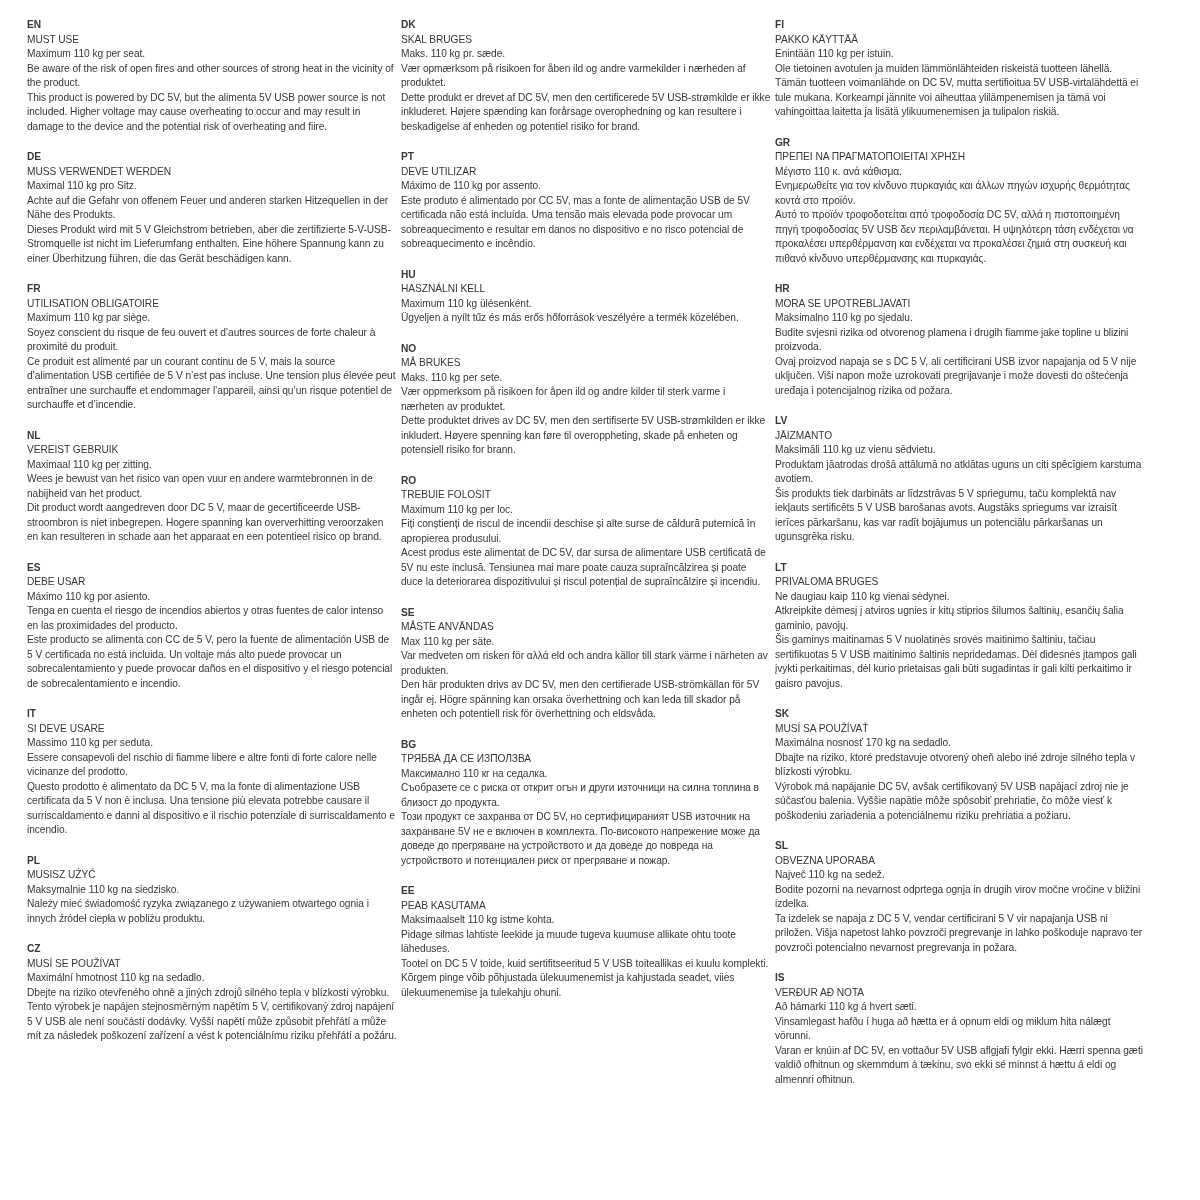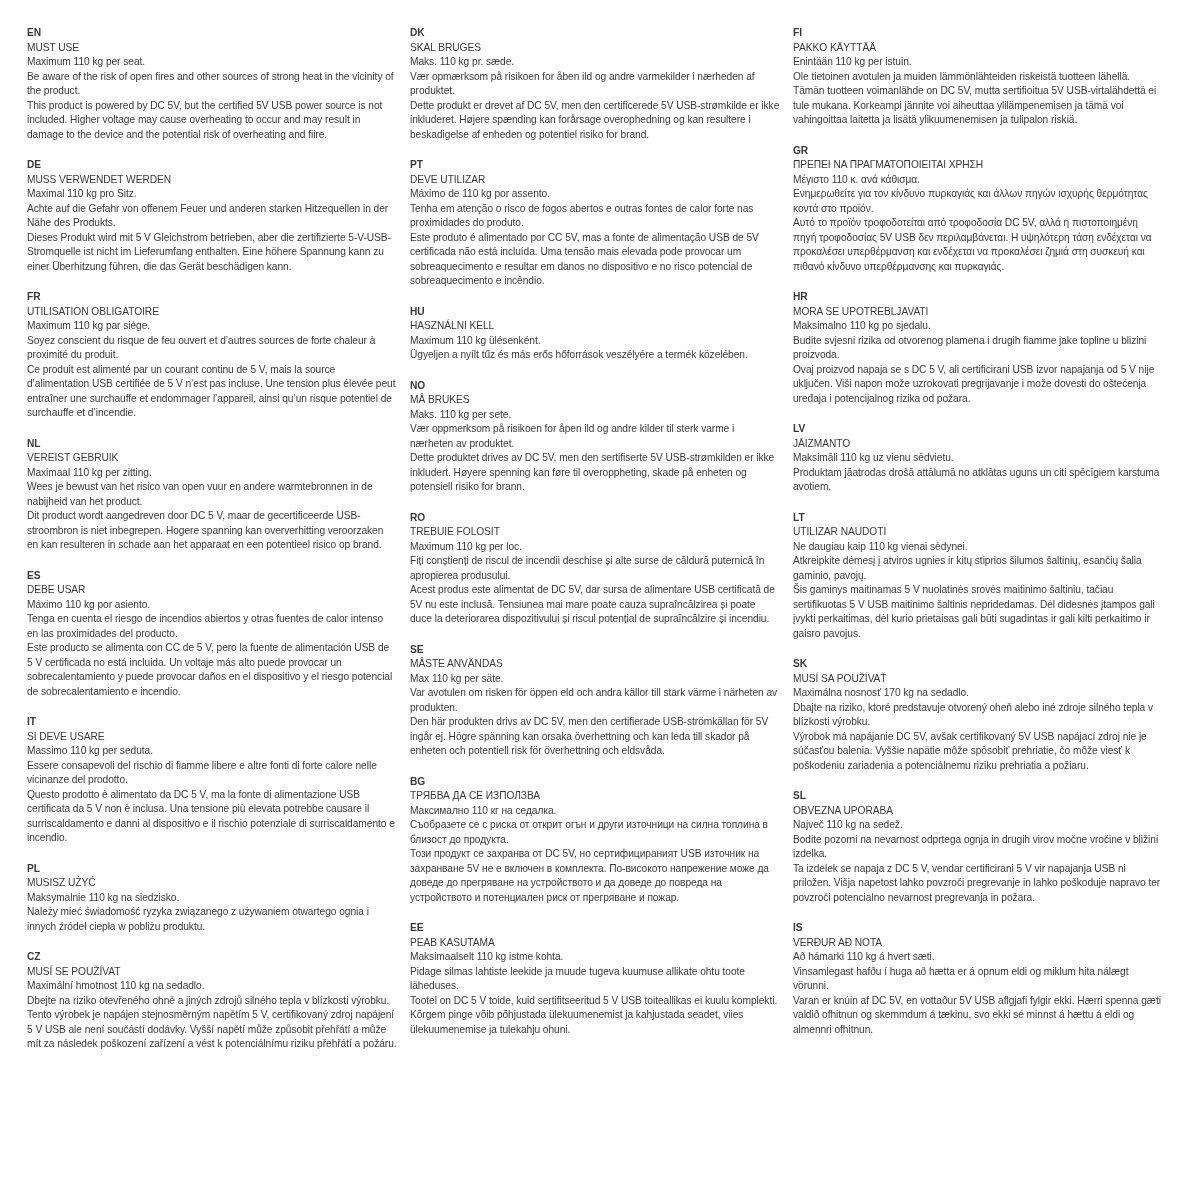--- a/index.html
+++ b/index.html
@@ -6,22 +6,22 @@
   body {
     width: 1200px;
     height: 1200px;
     background: #ffffff;
     font-family: "Liberation Sans", sans-serif;
     color: #383838;
     overflow: hidden;
   }
   .page {
     display: flex;
-    padding: 26px 27px;
-    gap: 13px;
+    padding: 18px 27px;
+    gap: 4px;
     box-sizing: border-box;
   }
   .column {
     width: 370px;
     flex: 0 0 370px;
   }
   .lang-section {
     margin-bottom: 16px;
   }
   .lang-code, .lang-title, .lang-par {
@@ -35,21 +35,21 @@
 </head>
 <body>
 
 <div class="page">
     <div class="column">
       <section class="lang-section">
         <div class="lang-code">EN</div>
         <div class="lang-title">MUST USE</div>
         <p class="lang-par">Maximum 110 kg per seat.</p>
         <p class="lang-par">Be aware of the risk of open fires and other sources of strong heat in the vicinity of the product.</p>
-        <p class="lang-par">This product is powered by DC 5V, but the certified 5V USB power source is not included. Higher voltage may cause overheating to occur and may result in damage to the device and the potential risk of overheating and fiire.</p>
+        <p class="lang-par">This product is powered by DC 5V, but the alimenta 5V USB power source is not included. Higher voltage may cause overheating to occur and may result in damage to the device and the potential risk of overheating and fiire.</p>
       </section>
       <section class="lang-section">
         <div class="lang-code">DE</div>
         <div class="lang-title">MUSS VERWENDET WERDEN</div>
         <p class="lang-par">Maximal 110 kg pro Sitz.</p>
         <p class="lang-par">Achte auf die Gefahr von offenem Feuer und anderen starken Hitzequellen in der Nähe des Produkts.</p>
         <p class="lang-par">Dieses Produkt wird mit 5 V Gleichstrom betrieben, aber die zertifizierte 5-V-USB-Stromquelle ist nicht im Lieferumfang enthalten. Eine höhere Spannung kann zu einer Überhitzung führen, die das Gerät beschädigen kann.</p>
       </section>
       <section class="lang-section">
         <div class="lang-code">FR</div>
@@ -98,21 +98,20 @@
         <div class="lang-code">DK</div>
         <div class="lang-title">SKAL BRUGES</div>
         <p class="lang-par">Maks. 110 kg pr. sæde.</p>
         <p class="lang-par">Vær opmærksom på risikoen for åben ild og andre varmekilder i nærheden af produktet.</p>
         <p class="lang-par">Dette produkt er drevet af DC 5V, men den certificerede 5V USB-strømkilde er ikke inkluderet. Højere spænding kan forårsage overophedning og kan resultere i beskadigelse af enheden og potentiel risiko for brand.</p>
       </section>
       <section class="lang-section">
         <div class="lang-code">PT</div>
         <div class="lang-title">DEVE UTILIZAR</div>
         <p class="lang-par">Máximo de 110 kg por assento.</p>
-        <p class="lang-par">Tenha em atenção o risco de fogos abertos e outras fontes de calor forte nas proximidades do produto.</p>
         <p class="lang-par">Este produto é alimentado por CC 5V, mas a fonte de alimentação USB de 5V certificada não está incluída. Uma tensão mais elevada pode provocar um sobreaquecimento e resultar em danos no dispositivo e no risco potencial de sobreaquecimento e incêndio.</p>
       </section>
       <section class="lang-section">
         <div class="lang-code">HU</div>
         <div class="lang-title">HASZNÁLNI KELL</div>
         <p class="lang-par">Maximum 110 kg ülésenként.</p>
         <p class="lang-par">Ügyeljen a nyílt tűz és más erős hőforrások veszélyére a termék közelében.</p>
       </section>
       <section class="lang-section">
         <div class="lang-code">NO</div>
@@ -125,21 +124,21 @@
         <div class="lang-code">RO</div>
         <div class="lang-title">TREBUIE FOLOSIT</div>
         <p class="lang-par">Maximum 110 kg per loc.</p>
         <p class="lang-par">Fiți conștienți de riscul de incendii deschise și alte surse de căldură puternică în apropierea produsului.</p>
         <p class="lang-par">Acest produs este alimentat de DC 5V, dar sursa de alimentare USB certificată de 5V nu este inclusă. Tensiunea mai mare poate cauza supraîncălzirea și poate duce la deteriorarea dispozitivului și riscul potențial de supraîncălzire și incendiu.</p>
       </section>
       <section class="lang-section">
         <div class="lang-code">SE</div>
         <div class="lang-title">MÅSTE ANVÄNDAS</div>
         <p class="lang-par">Max 110 kg per säte.</p>
-        <p class="lang-par">Var avotulen om risken för öppen eld och andra källor till stark värme i närheten av produkten.</p>
+        <p class="lang-par">Var medveten om risken för αλλά eld och andra källor till stark värme i närheten av produkten.</p>
         <p class="lang-par">Den här produkten drivs av DC 5V, men den certifierade USB-strömkällan för 5V ingår ej. Högre spänning kan orsaka överhettning och kan leda till skador på enheten och potentiell risk för överhettning och eldsvåda.</p>
       </section>
       <section class="lang-section">
         <div class="lang-code">BG</div>
         <div class="lang-title">ТРЯБВА ДА СЕ ИЗПОЛЗВА</div>
         <p class="lang-par">Максимално 110 кг на седалка.</p>
         <p class="lang-par">Съобразете се с риска от открит огън и други източници на силна топлина в близост до продукта.</p>
         <p class="lang-par">Този продукт се захранва от DC 5V, но сертифицираният USB източник на захранване 5V не е включен в комплекта. По-високото напрежение може да доведе до прегряване на устройството и да доведе до повреда на устройството и потенциален риск от прегряване и пожар.</p>
       </section>
       <section class="lang-section">
@@ -170,24 +169,25 @@
         <div class="lang-title">MORA SE UPOTREBLJAVATI</div>
         <p class="lang-par">Maksimalno 110 kg po sjedalu.</p>
         <p class="lang-par">Budite svjesni rizika od otvorenog plamena i drugih fiamme jake topline u blizini proizvoda.</p>
         <p class="lang-par">Ovaj proizvod napaja se s DC 5 V, ali certificirani USB izvor napajanja od 5 V nije uključen. Viši napon može uzrokovati pregrijavanje i može dovesti do oštećenja uređaja i potencijalnog rizika od požara.</p>
       </section>
       <section class="lang-section">
         <div class="lang-code">LV</div>
         <div class="lang-title">JĀIZMANTO</div>
         <p class="lang-par">Maksimāli 110 kg uz vienu sēdvietu.</p>
         <p class="lang-par">Produktam jāatrodas drošā attālumā no atklātas uguns un citi spēcīgiem karstuma avotiem.</p>
+        <p class="lang-par">Šis produkts tiek darbināts ar līdzstrāvas 5 V spriegumu, taču komplektā nav iekļauts sertificēts 5 V USB barošanas avots. Augstāks spriegums var izraisīt ierīces pārkaršanu, kas var radīt bojājumus un potenciālu pārkaršanas un ugunsgrēka risku.</p>
       </section>
       <section class="lang-section">
         <div class="lang-code">LT</div>
-        <div class="lang-title">UTILIZAR NAUDOTI</div>
+        <div class="lang-title">PRIVALOMA BRUGES</div>
         <p class="lang-par">Ne daugiau kaip 110 kg vienai sėdynei.</p>
         <p class="lang-par">Atkreipkite dėmesį į atviros ugnies ir kitų stiprios šilumos šaltinių, esančių šalia gaminio, pavojų.</p>
         <p class="lang-par">Šis gaminys maitinamas 5 V nuolatinės srovės maitinimo šaltiniu, tačiau sertifikuotas 5 V USB maitinimo šaltinis nepridedamas. Dėl didesnės įtampos gali įvykti perkaitimas, dėl kurio prietaisas gali būti sugadintas ir gali kilti perkaitimo ir gaisro pavojus.</p>
       </section>
       <section class="lang-section">
         <div class="lang-code">SK</div>
         <div class="lang-title">MUSÍ SA POUŽÍVAŤ</div>
         <p class="lang-par">Maximálna nosnosť 170 kg na sedadlo.</p>
         <p class="lang-par">Dbajte na riziko, ktoré predstavuje otvorený oheň alebo iné zdroje silného tepla v blízkosti výrobku.</p>
         <p class="lang-par">Výrobok má napájanie DC 5V, avšak certifikovaný 5V USB napájací zdroj nie je súčasťou balenia. Vyššie napätie môže spôsobiť prehriatie, čo môže viesť k poškodeniu zariadenia a potenciálnemu riziku prehriatia a požiaru.</p>

